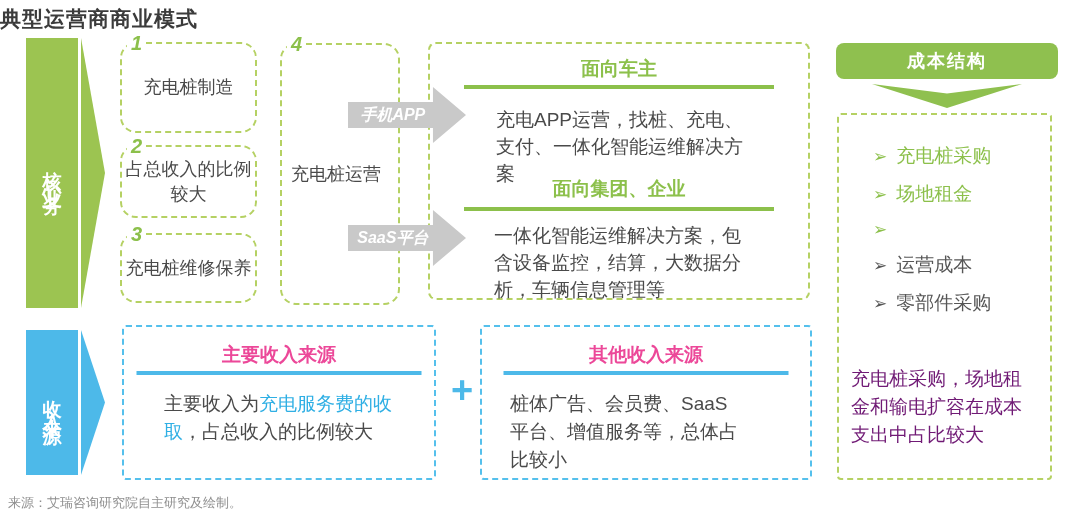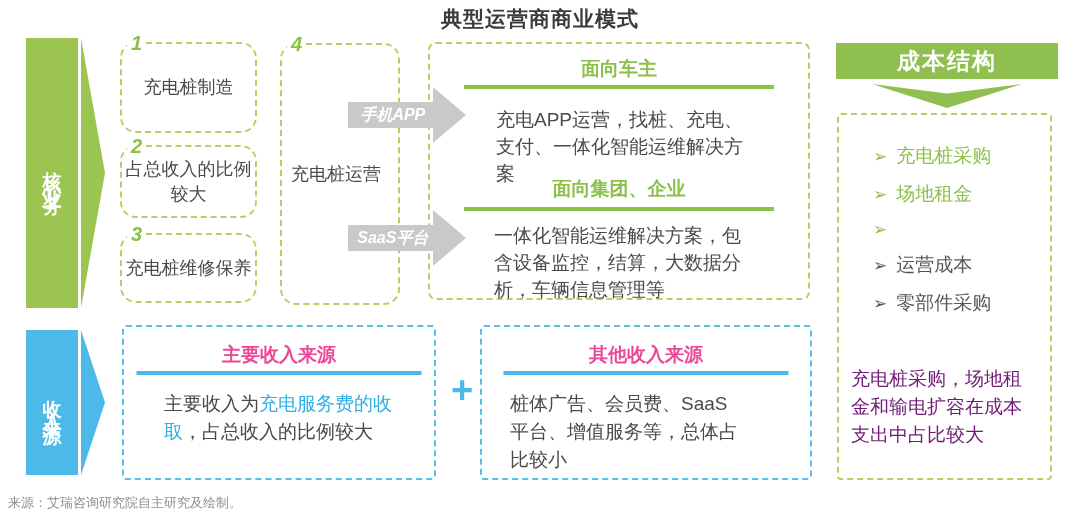--- a/index.html
+++ b/index.html
@@ -1,20 +1,20 @@
 <!DOCTYPE html>
 <html><head>
 <meta charset="utf-8">
 <style>
   * { margin: 0; padding: 0; box-sizing: border-box; }
   html,body { background:#ffffff; }
   body { font-family: "Liberation Sans", "DejaVu Sans", sans-serif; }
   .canvas { position: relative; width: 1080px; height: 514px; background: #ffffff; overflow: hidden; }
 
-  .title { position: absolute; top: 5px; left: 0; width: 1080px; text-align: center;
+  .title { position: absolute; top: 5px; left: 0; width: 1080px; 
            font-size: 21px; font-weight: bold; color: #3b3b3b; letter-spacing: 1px; }
 
   
   .banner-rect { position: absolute; display: flex; align-items: center; justify-content: center; }
   .banner-rect .vtext { writing-mode: vertical-rl; text-orientation: upright;
                         color: #ffffff; font-weight: bold; font-size: 19px; letter-spacing: 9px; }
   .banner-arrow { position: absolute; clip-path: polygon(0 0, 100% 50%, 0 100%); }
   .green-bg { background: #9cc451; }
   .blue-bg  { background: #4db9e9; }
 
@@ -47,22 +47,22 @@
                    border: 2px dashed #b5d163; border-radius: 8px; }
   .sp-heading { position: absolute; left: 0; width: 100%; text-align: center;
                 font-size: 19px; font-weight: bold; color: #8cc04b; }
   .sp-underline { position: absolute; left: 50%; transform: translateX(-50%); width: 310px; height: 4px; background: #8cc04b; }
   .sp-body { position: absolute; font-size: 19px; line-height: 27px; color: #4a4a4a; }
   .sp-h1 { top: 12px; }  .sp-u1 { top: 41px; }  .sp-b1 { top: 62px; left: 66px; width: 256px; }
   .sp-h2 { top: 132px; } .sp-u2 { top: 163px; } .sp-b2 { top: 178px; left: 64px; width: 256px; }
 
   
   .cost-header { position: absolute; left: 836px; top: 43px; width: 222px; height: 36px;
-                 background: #8fc04f; border-radius: 0; display: flex; align-items: center; justify-content: center;
-                 color: #ffffff; font-size: 23px; font-weight: bold; letter-spacing: 2px; }
+                 background: #8fc04f; border-radius: 8px; display: flex; align-items: center; justify-content: center;
+                 color: #ffffff; font-size: 18px; font-weight: bold; letter-spacing: 2px; }
   .cost-downarrow { position: absolute; left: 872px; top: 84px; width: 150px; height: 24px; background: #8fc04f;
                     clip-path: polygon(0 0, 50% 40%, 100% 0, 50% 100%); }
   .cost-panel { position: absolute; left: 837px; top: 113px; width: 215px; height: 367px;
                 border: 2px dashed #b5d163; border-radius: 4px; }
   .cost-list { position: absolute; top: 28px; left: 34px; display: flex; flex-direction: column; gap: 12px; }
   .cost-item { display: flex; align-items: center; gap: 9px; font-size: 19px; }
   .cost-item.hl { color: #8cc04b; }
   .cost-item.plain { color: #565656; }
   .cost-item .bullet { font-size: 17px; }
   .cost-note { position: absolute; top: 250px; left: 12px; width: 176px;

